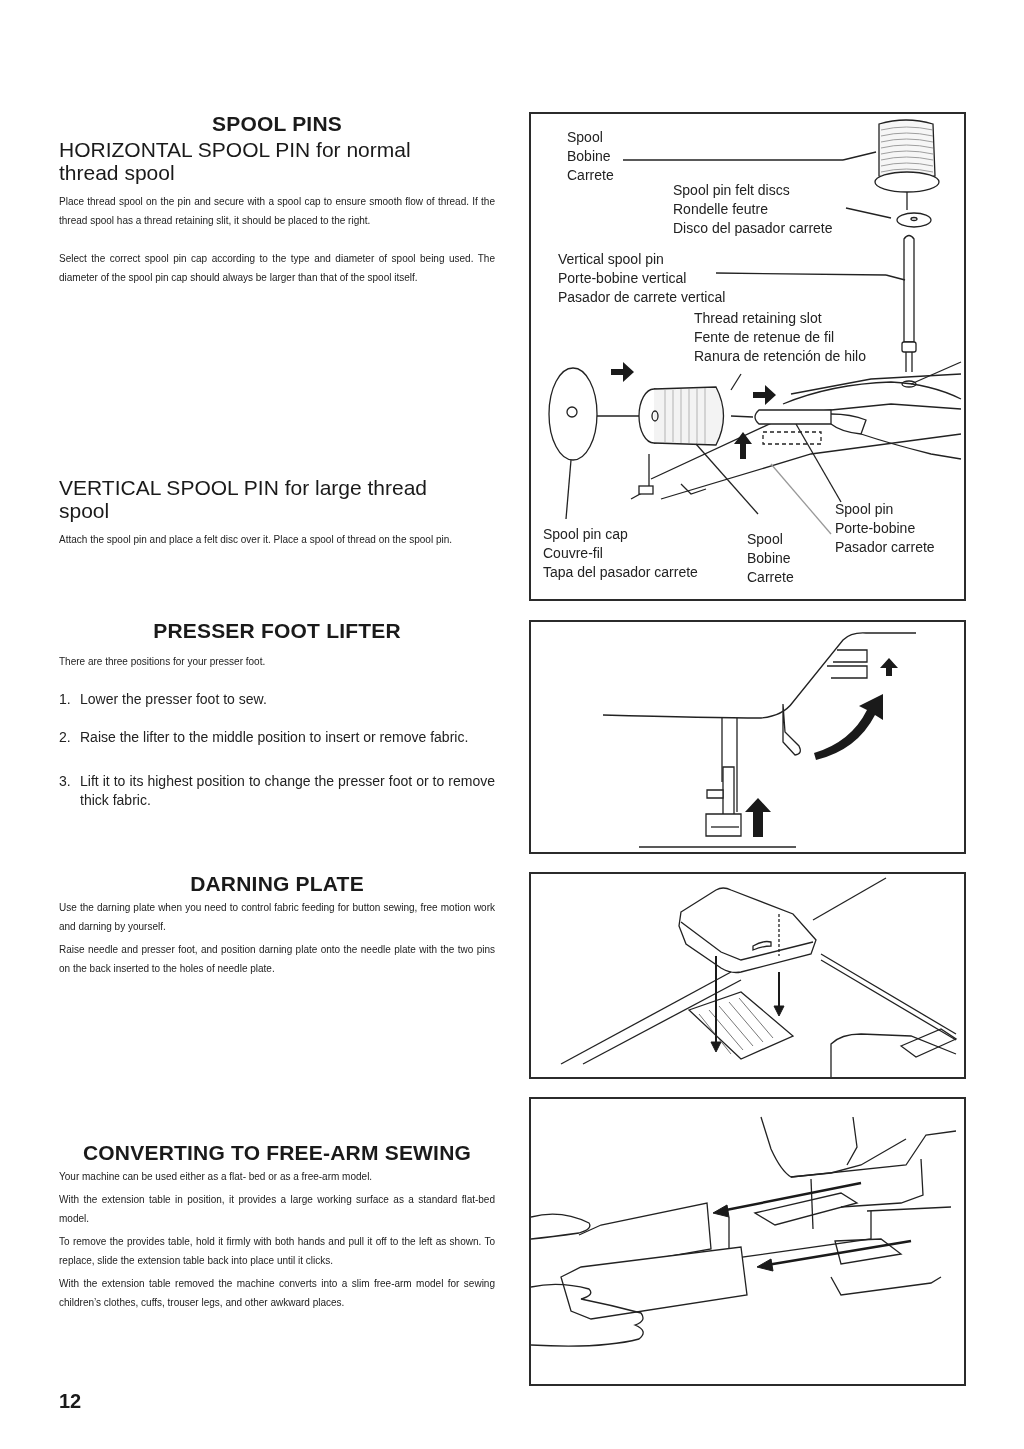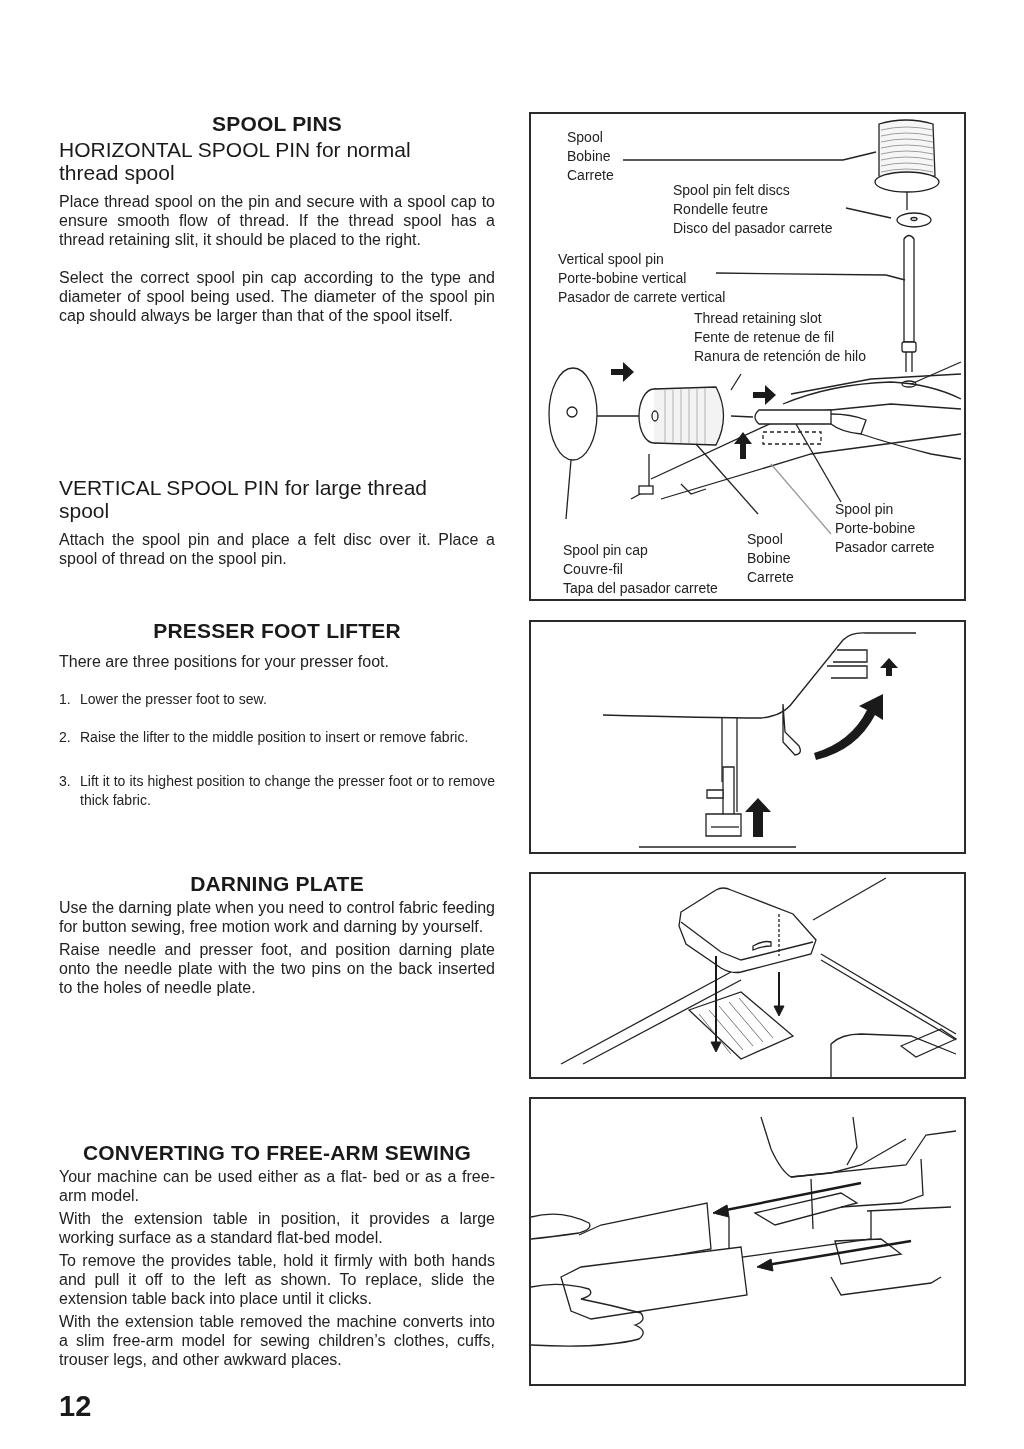--- a/index.html
+++ b/index.html
@@ -1,28 +1,28 @@
 <!DOCTYPE html>
 <html><head>
 <meta charset="utf-8">
 <style>
   html, body { margin:0; padding:0; background:#ffffff; }
   body { width:1024px; height:1449px; position:relative; overflow:hidden; font-family:"Liberation Sans", sans-serif; color:#1a1a1a; }
   .abs { position:absolute; }
   .h-bold { font-weight:bold; font-size:21px; letter-spacing:0.2px; margin:0;text-align:center; }
   .h-light { font-weight:normal; font-size:21px; line-height:23px; margin:0; }
-  .p { font-size:16px; line-height:19px; margin:0; text-align:justify; color:#222; }
+  .p { font-size:10px; line-height:19px; margin:0; text-align:justify; color:#222; }
   .col { left:59px; width:436px; }
   .box { border:2px solid #2b2b2b; box-sizing:border-box; background:#fff; }
   .lbl { position:absolute; font-size:14px; line-height:19px; color:#222; white-space:pre; }
   ol.steps { margin:0; padding:0; list-style:none; }
   ol.steps li { position:relative; padding-left:21px; font-size:14px; line-height:19px; text-align:justify; color:#222; }
   ol.steps li .num { position:absolute; left:0; top:0; }
   svg { position:absolute; left:0; top:0; }
-  .pagenum { font-weight:bold; font-size:29px; }
+  .pagenum { font-weight:bold; font-size:20px; }
 </style>
 </head>
 <body>
 
 <div class="abs col" style="top:112px;">
   <h2 class="h-bold">SPOOL PINS</h2>
   <h3 class="h-light" style="margin-top:2px;">
     <span>HORIZONTAL SPOOL PIN for normal</span><br>
     <span>thread spool</span>
   </h3>
@@ -115,21 +115,21 @@
       <path d="M80 255 L92 255 L92 248 L103 258 L92 268 L92 261 L80 261 Z"></path>
       <path d="M222 278 L234 278 L234 271 L245 281 L234 291 L234 284 L222 284 Z"></path>
       <path d="M209 345 L209 330 L203 330 L212 318 L221 330 L215 330 L215 345 Z"></path>
     </g>
 
   </svg>
   <div class="lbl" style="left:36px; top:14px;"><span>Spool</span><br><span>Bobine</span><br><span>Carrete</span></div>
   <div class="lbl" style="left:27px; top:136px;"><span>Vertical spool pin</span><br><span>Porte-bobine vertical</span><br><span>Pasador de carrete vertical</span></div>
   <div class="lbl" style="left:142px; top:67px;"><span>Spool pin felt discs</span><br><span>Rondelle feutre</span><br><span>Disco del pasador carrete</span></div>
   <div class="lbl" style="left:163px; top:195px;"><span>Thread retaining slot</span><br><span>Fente de retenue de fil</span><br><span>Ranura de retención de hilo</span></div>
-  <div class="lbl" style="left:12px; top:427px;margin-left:20px;"><span>Spool pin cap</span><br><span>Couvre-fil</span><br><span>Tapa del pasador carrete</span></div>
+  <div class="lbl" style="left:12px; top:411px;"><span>Spool pin cap</span><br><span>Couvre-fil</span><br><span>Tapa del pasador carrete</span></div>
   <div class="lbl" style="left:216px; top:416px;"><span>Spool</span><br><span>Bobine</span><br><span>Carrete</span></div>
   <div class="lbl" style="left:304px; top:386px;"><span>Spool pin</span><br><span>Porte-bobine</span><br><span>Pasador carrete</span></div>
 </div>
 
 <div class="abs col" style="top:619px;">
   <h2 class="h-bold">PRESSER FOOT LIFTER</h2>
   <p class="p" style="margin-top:9px;">There are three positions for your presser foot.</p>
   <ol class="steps" style="margin-top:19px;">
     <li><span class="num">1.</span><span>Lower the presser foot to sew.</span></li>
     <li style="margin-top:19px;"><span class="num">2.</span><span>Raise the lifter to the middle position to insert or remove fabric.</span></li>

